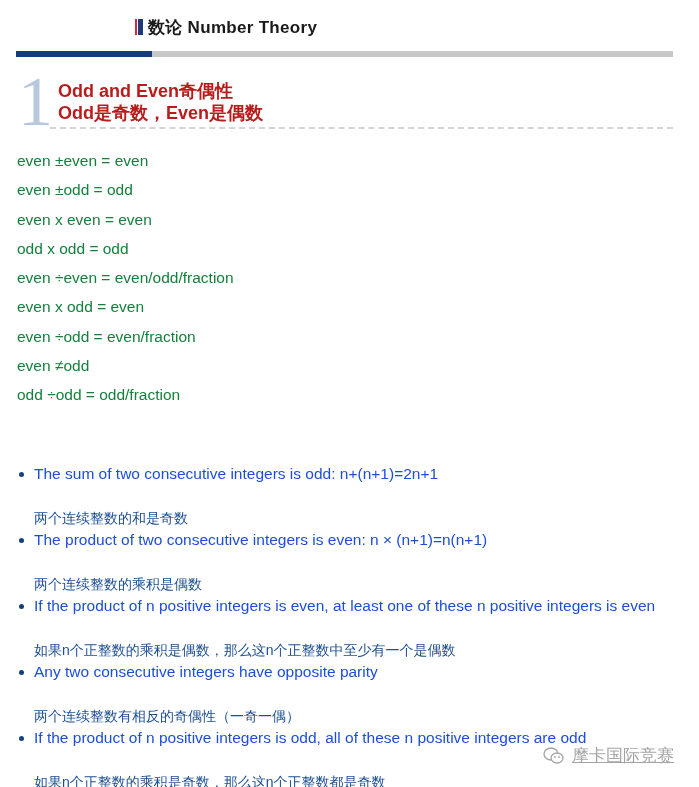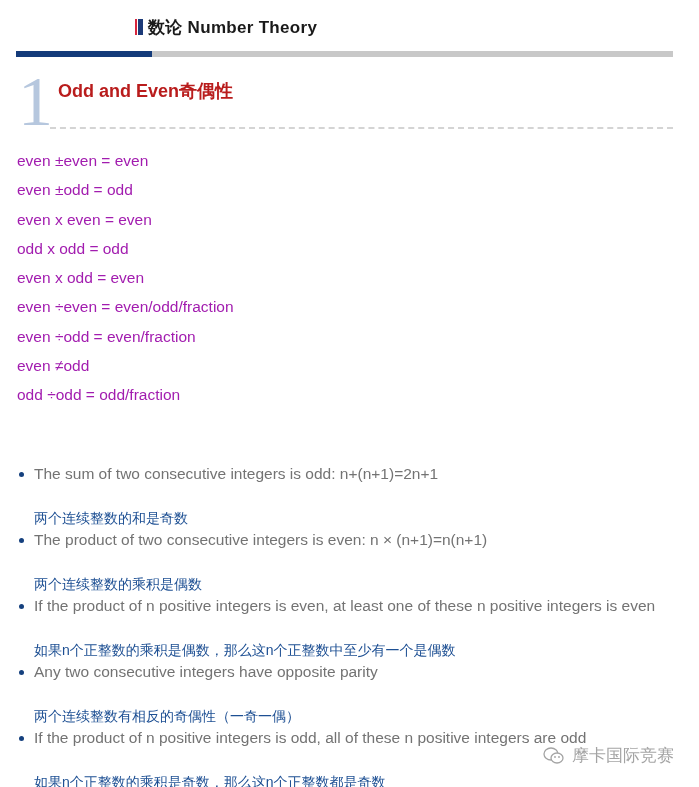--- a/index.html
+++ b/index.html
@@ -11,28 +11,28 @@
     .flag .r { width:2px; background:#d7263d; }
     .flag .w { width:1px; background:#fff; }
     .flag .b { width:5px; background:#1c3a78; }
     .header-title { font-size:17px; font-weight:bold; color:#1a1a1a; letter-spacing:0.3px; }
     .bar { position:absolute; top:51px; left:16px; width:657px; height:6px; background:#c8c8c8; }
     .bar-accent { position:absolute; left:0; top:0; width:136px; height:6px; background:#143b7a; }
     .sec-num { position:absolute; left:18px; top:70px; font-family:"Liberation Serif","DejaVu Serif",serif;
                font-size:70px; line-height:64px; color:#b6c7de; }
     .sec-title { position:absolute; left:58px; top:80px; color:#b91c1c; font-size:18px; font-weight:bold; line-height:22px; }
     .dash { position:absolute; left:50px; top:127px; width:623px; border-top:2px dashed #d4d4d4; }
-    .rules { position:absolute; left:17px; top:150px; font-size:15.5px; color:#a21caf; }
+    .rules { position:absolute; left:17px; top:150px; font-size:15.5px; color:#15803d; }
     .rule { height:29.3px; line-height:22px; }
     .bullets { position:absolute; left:17px; top:463px; width:680px; }
     .item { position:relative; padding-left:17px; height:66px; }
     .item .dot { position:absolute; left:2px; top:9px; width:5px; height:5px; border-radius:50%; background:#15407e; }
-    .item .en { font-size:15.5px; color:#737373; line-height:22px; }
+    .item .en { font-size:15.5px; color:#1d4ed8; line-height:22px; }
     .item .zh { font-size:14px; color:#1d4f93; line-height:22px; margin-top:22px; }
-    .watermark { position:absolute; left:542px; top:744px; display:flex; align-items:center; color:#9a9a9a; font-size:17px; opacity:0.9; }
+    .watermark { position:absolute; left:542px; top:744px; display:flex; align-items:center; color:#9a9a9a; font-size:17px; opacity:0.9;text-decoration:underline; }
     .watermark svg { margin-right:6px; }
   </style>
 </head>
 <body>
 
 <div class="header">
   <div class="flag">
     <span class="r"></span>
       <span class="w"></span>
       <span class="b"></span>
@@ -40,30 +40,31 @@
   <span class="header-title">数论 Number Theory</span>
 </div>
 
 <div class="bar">
   <div class="bar-accent"></div>
 </div>
 
 <div class="sec-num">1</div>
 <div class="sec-title">
   <div>Odd and Even奇偶性</div>
+  <div>Odd是奇数，Even是偶数</div>
 </div>
 <div class="dash"></div>
 
 <div class="rules">
   <div class="rule">even ±even = even</div>
   <div class="rule">even ±odd = odd</div>
   <div class="rule">even x even = even</div>
   <div class="rule">odd x odd = odd</div>
+  <div class="rule">even ÷even = even/odd/fraction</div>
   <div class="rule">even x odd = even</div>
-  <div class="rule">even ÷even = even/odd/fraction</div>
   <div class="rule">even ÷odd = even/fraction</div>
   <div class="rule">even ≠odd</div>
   <div class="rule">odd ÷odd = odd/fraction</div>
 </div>
 
 <div class="bullets">
   <div class="item">
     <span class="dot"></span>
     <div class="en">The sum of two consecutive integers is odd: n+(n+1)=2n+1</div>
     <div class="zh">两个连续整数的和是奇数</div>

